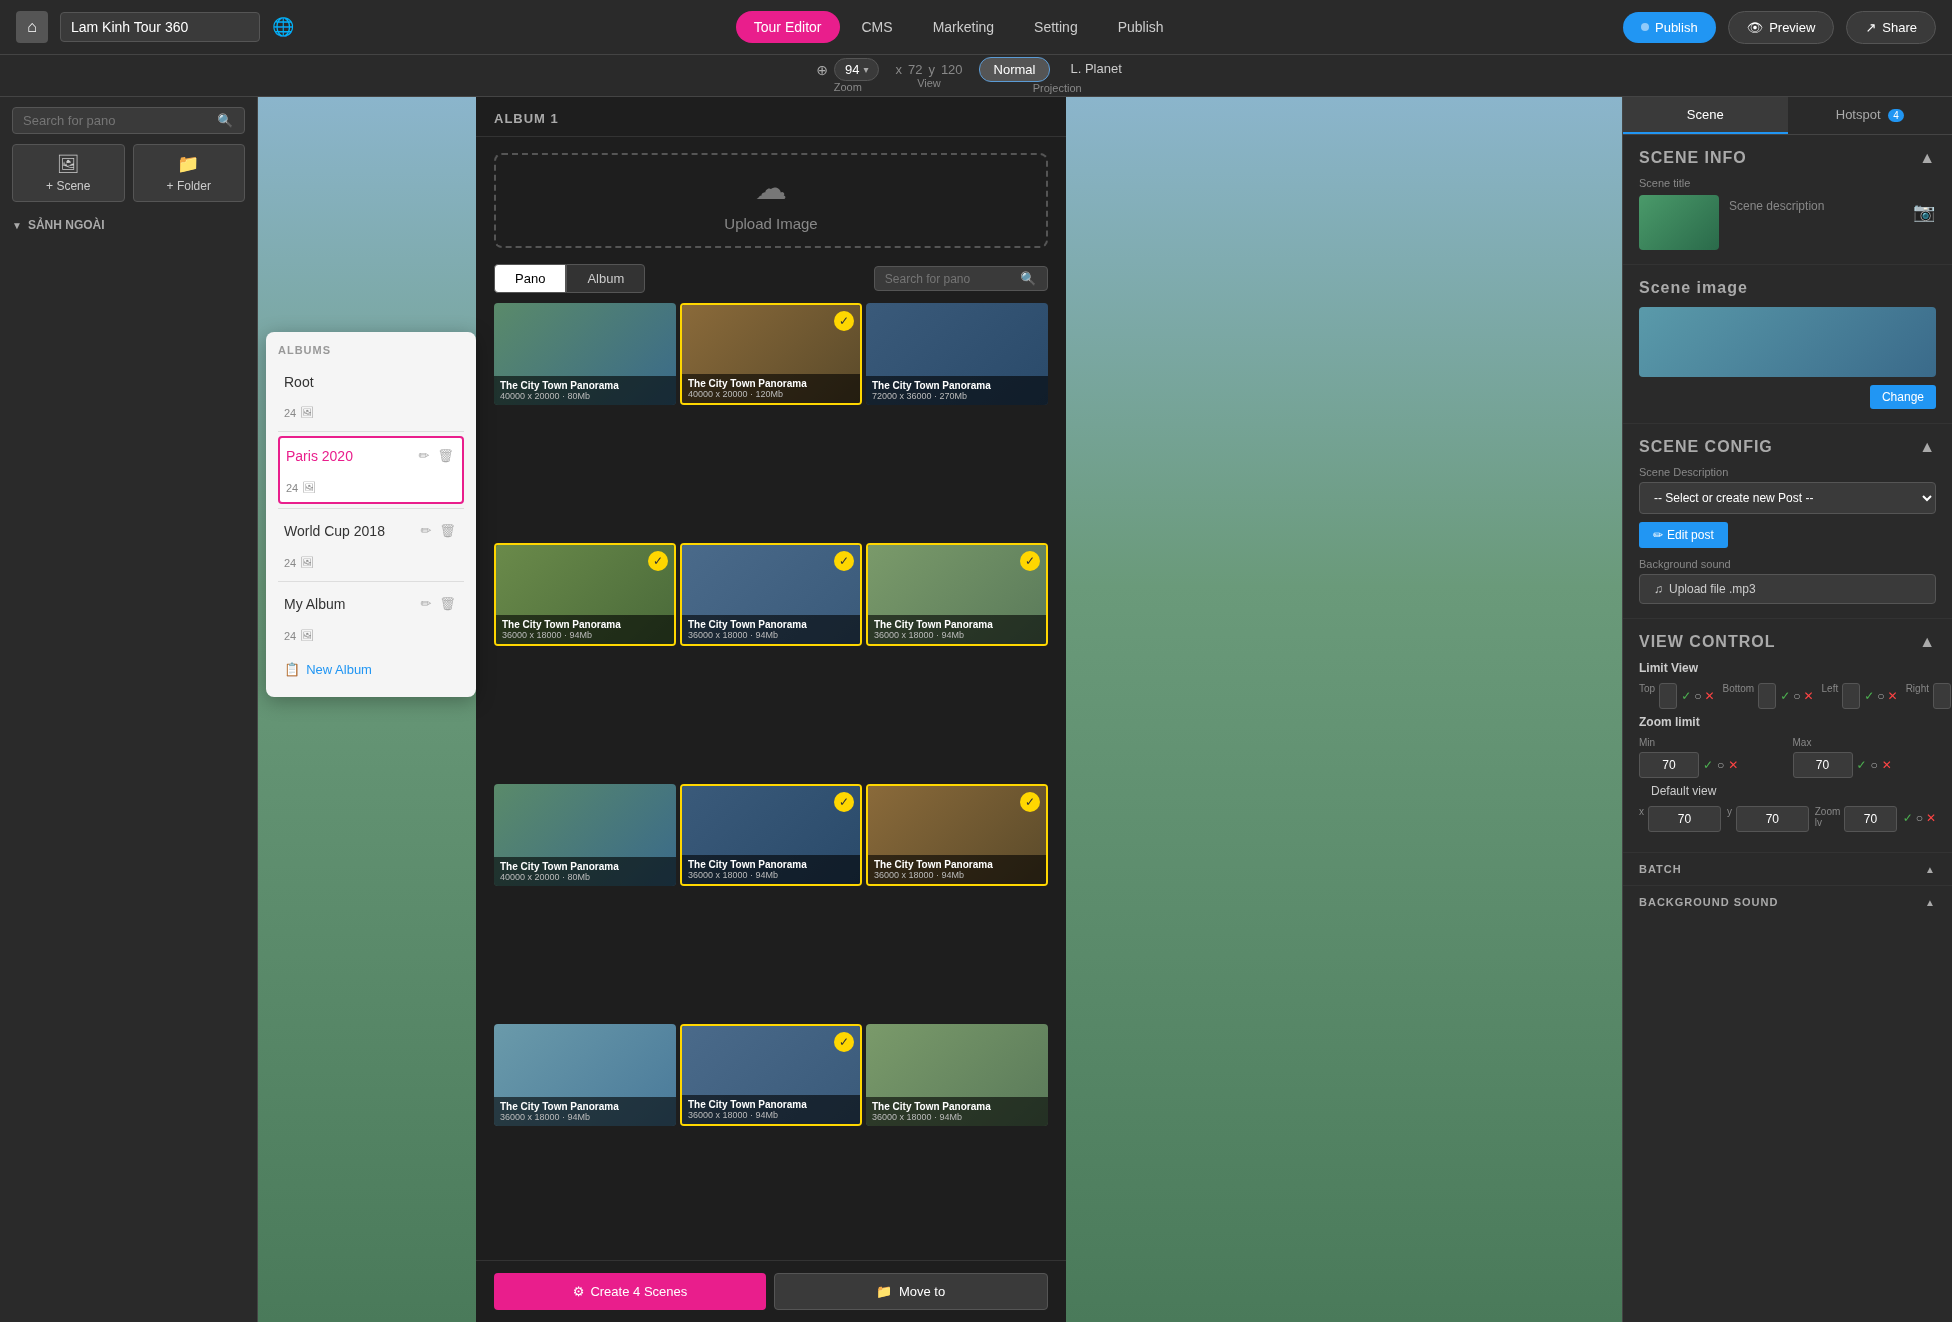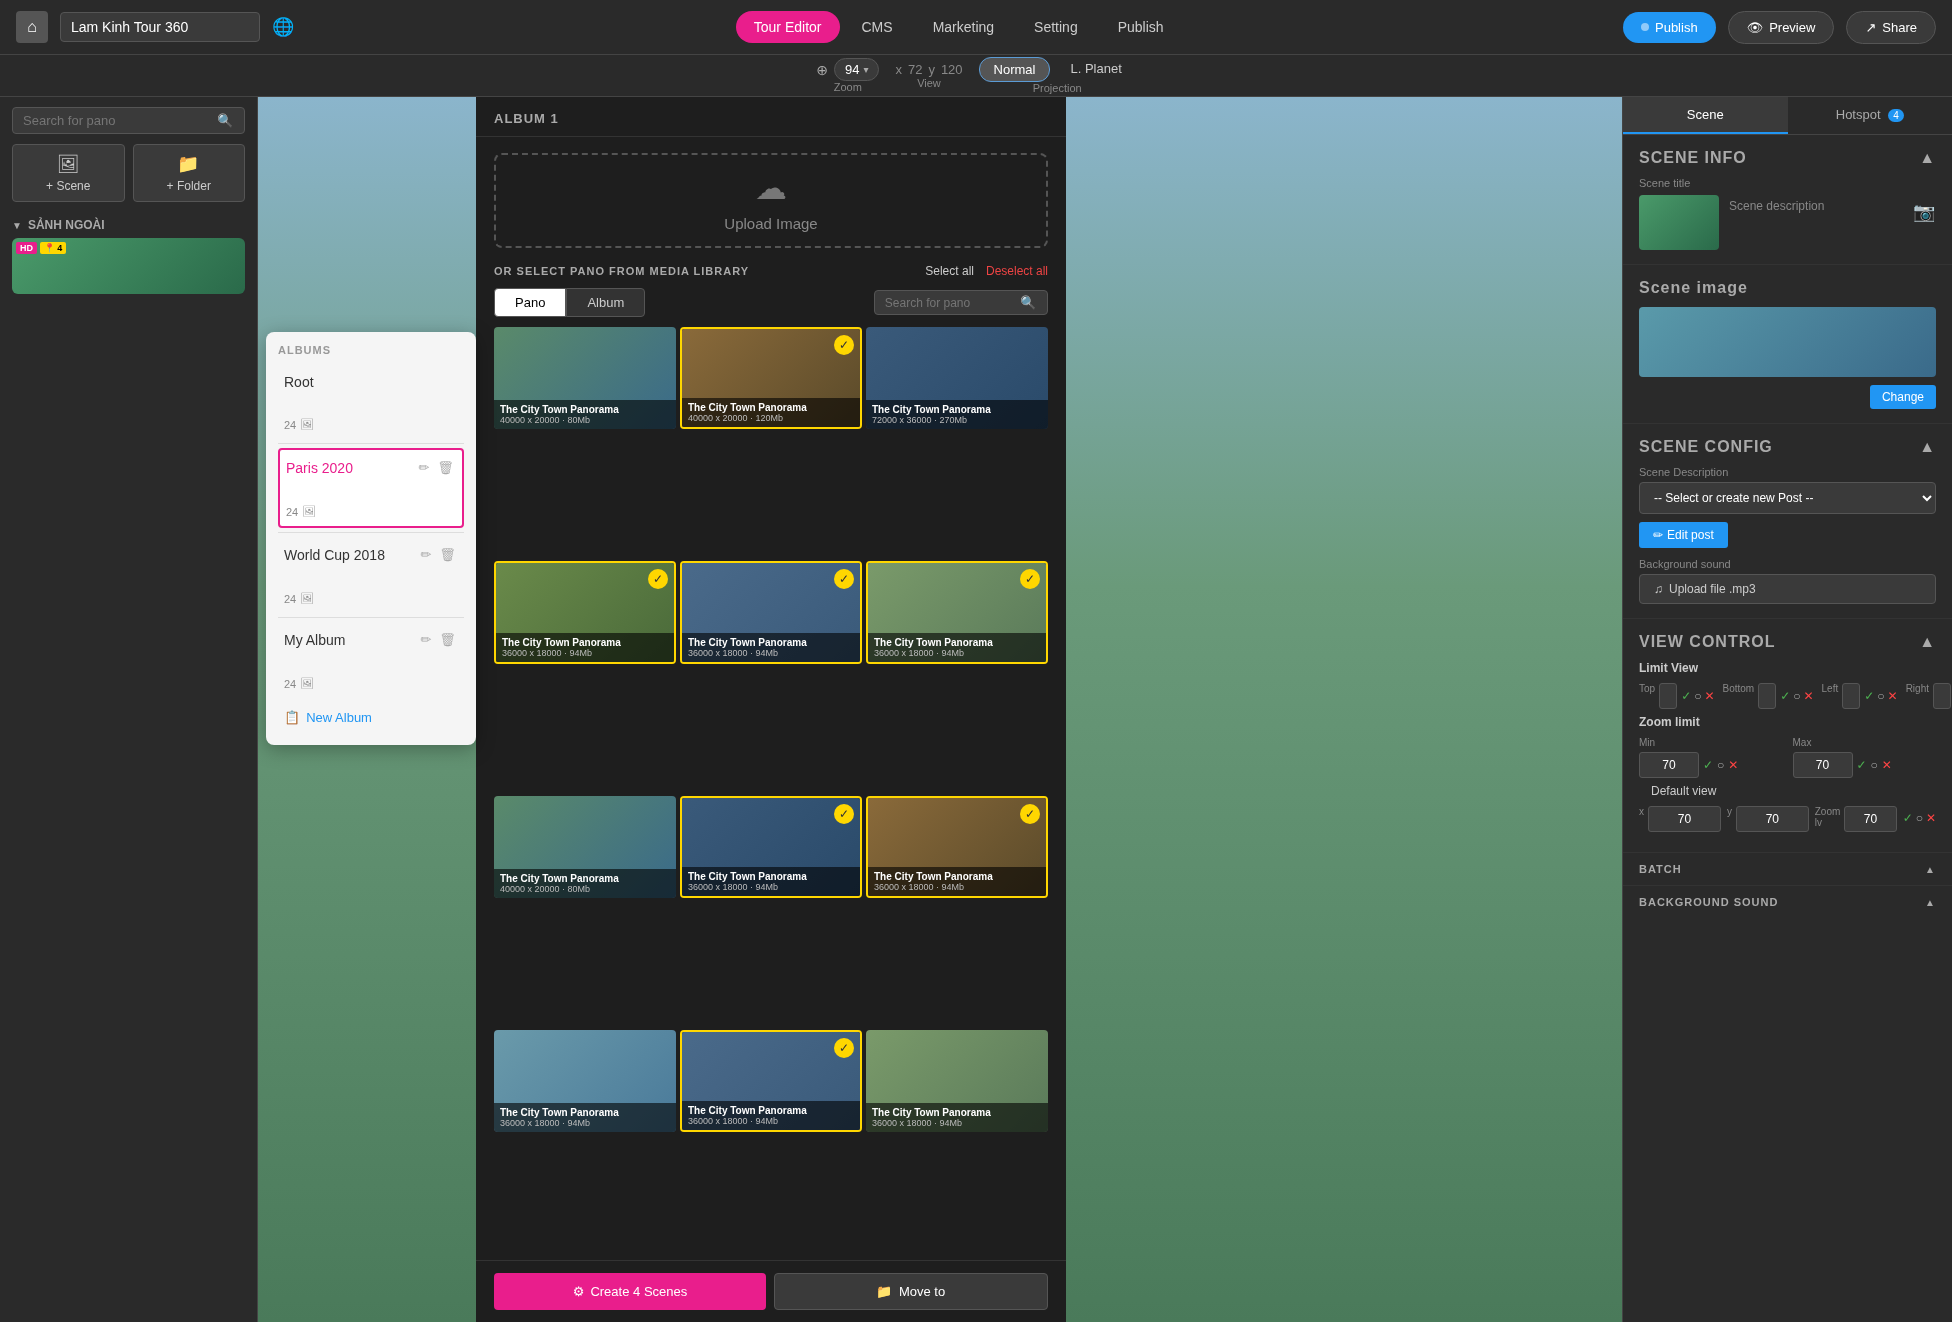--- a/index.html
+++ b/index.html
@@ -42,21 +42,21 @@
     .scene-buttons { display: flex; gap: 8px; padding: 0 12px 10px; }
     .scene-btn { flex: 1; background: #3a3a3a; border: 1px solid #555; color: #ccc; padding: 8px; border-radius: 4px; cursor: pointer; display: flex; flex-direction: column; align-items: center; gap: 4px; font-size: 12px; }
     .section-header { display: flex; align-items: center; gap: 6px; padding: 6px 12px; color: #aaa; font-size: 12px; font-weight: 600; }
     .scene-thumb { margin: 0 12px 8px; border-radius: 6px; overflow: hidden; height: 56px; background: linear-gradient(135deg, #4a9a6a, #2a6a4a); position: relative; }
     .scene-badge-hd { position: absolute; top: 4px; left: 4px; background: #e91e8c; color: #fff; font-size: 9px; font-weight: bold; padding: 1px 4px; border-radius: 2px; }
     .scene-badge-count { position: absolute; top: 4px; left: 28px; background: #ffd700; color: #000; font-size: 9px; font-weight: bold; padding: 1px 4px; border-radius: 2px; display: flex; align-items: center; gap: 2px; }
 
     
     .albums-panel { background: #f5f5f5; color: #333; width: 210px; position: absolute; left: 8px; top: 235px; border-radius: 8px; padding: 12px; z-index: 20; box-shadow: 0 4px 20px rgba(0,0,0,0.3); }
     .albums-title { font-size: 11px; font-weight: 700; color: #999; letter-spacing: 1px; margin-bottom: 10px; }
-    .album-item { padding: 8px 6px; cursor: pointer; border-radius: 4px; display: flex; flex-direction: column; gap: 14px; }
+    .album-item { padding: 8px 6px; cursor: pointer; border-radius: 4px; display: flex; flex-direction: column; gap: 2px; }
     .album-item-row { display: flex; align-items: center; justify-content: space-between; }
     .album-item-name { font-size: 14px; font-weight: 500; }
     .album-item-count { font-size: 11px; color: #888; display: flex; align-items: center; gap: 4px; margin-top: 14px; }
     .album-item.active { border: 2px solid #e91e8c; background: #fff; }
     .album-item.active .album-item-name { color: #e91e8c; }
     .album-divider { border: none; border-top: 1px solid #ddd; margin: 4px 0; }
     .album-actions { display: flex; gap: 4px; }
     .album-action-btn { background: none; border: none; color: #aaa; cursor: pointer; padding: 2px; font-size: 13px; }
     .new-album-btn { display: flex; align-items: center; gap: 6px; color: #2196f3; font-size: 13px; cursor: pointer; padding: 8px 6px; margin-top: 4px; }
 
@@ -221,27 +221,20 @@
       </button>
       <button class="scene-btn">
         <span style="font-size:18px;">📁</span>
         <span>+ Folder</span>
       </button>
     </div>
     <div class="section-header">
       <span style="font-size:10px;">▼</span>
       <span>SẢNH NGOÀI</span>
     </div>
-    <div class="scene-thumb">
-      <span class="scene-badge-hd">HD</span>
-      <span class="scene-badge-count">
-        <span>📍</span>
-        <span>4</span>
-      </span>
-    </div>
   </div>
 
   <div class="center-area">
     <div class="viewport-bg">
 
       <div class="hotspot-tooltip">
         <div class="hotspot-label">Rice field</div>
         <div class="hotspot-icon">📷</div>
       </div>
     </div>
@@ -316,27 +309,20 @@
     <div class="album-modal">
       <div class="album-modal-header">
         <span class="album-modal-title">ALBUM 1</span>
       </div>
 
       <div class="upload-zone">
         <span class="upload-icon">☁</span>
         <span class="upload-text">Upload Image</span>
       </div>
 
-      <div class="media-library-header">
-        <span class="media-library-label">OR SELECT PANO FROM MEDIA LIBRARY</span>
-        <div class="media-actions">
-          <span class="select-all-btn">Select all</span>
-          <span class="deselect-all-btn">Deselect all</span>
-        </div>
-      </div>
 
       <div class="pano-album-tabs">
         <div class="tab-group">
           <div class="tab-btn active">Pano</div>
           <div class="tab-btn">Album</div>
         </div>
         <div class="search-pano-wrap">
           <input class="search-pano-input" type="text" placeholder="Search for pano" style="">
           <span style="color:#aaa;">🔍</span>
         </div>

